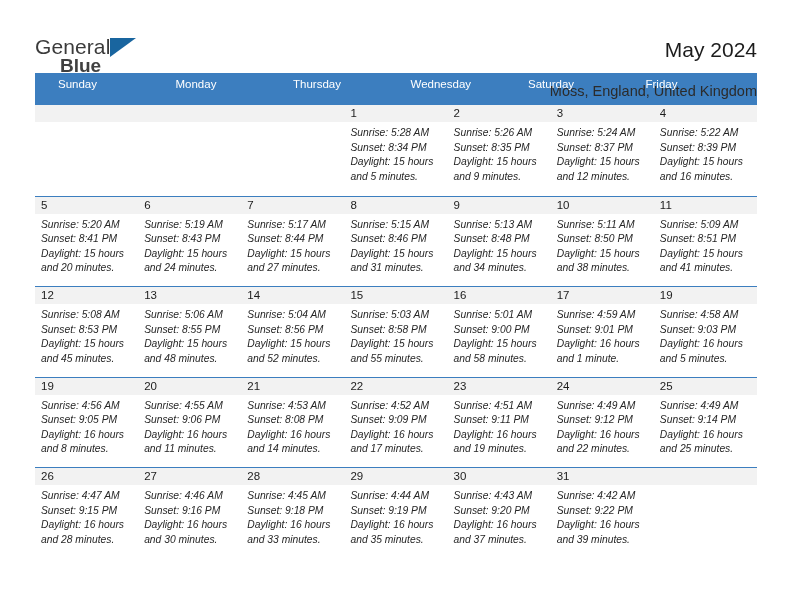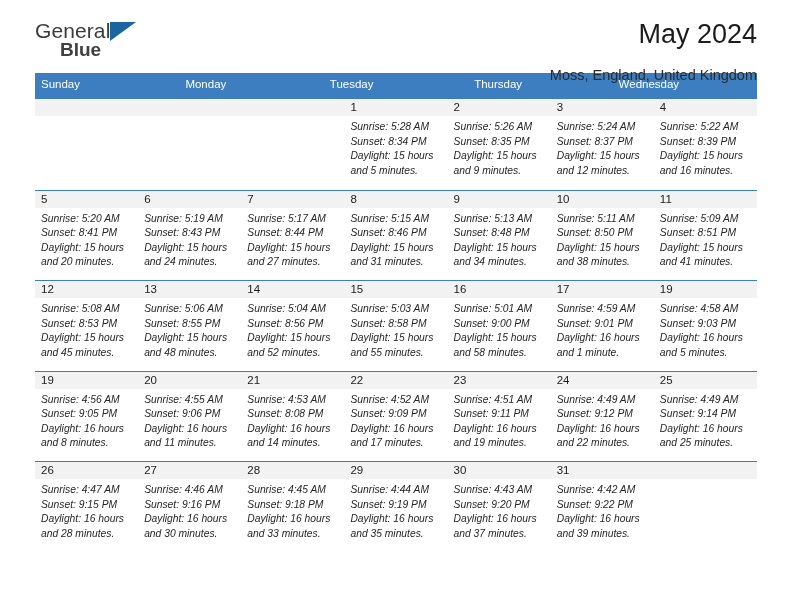--- a/index.html
+++ b/index.html
@@ -15,21 +15,21 @@
     width: 792px; height: 612px;
     padding: 0 35px;
   }
 
   
   .masthead {
     display: flex;
     align-items: flex-start;
     justify-content: space-between;
     height: 73px;
-    padding-top: 19px;
+    padding-top: 35px;
   }
   .logo { position: relative; width: 115px; }
   .logo-general {
     font-size: 21px;
     color: #3b3b3b;
     letter-spacing: .1px;
     line-height: 23px;
     font-weight: 400;
   }
   .logo-blue {
@@ -42,40 +42,41 @@
   }
   .logo-tri {
     position: absolute;
     left: 75px; top: 3px;
     width: 0; height: 0;
     border-left: 26px solid #19659f;
     border-bottom: 19px solid transparent;
   }
   .title-block { text-align: right; }
   .cal-title {
-    font-size: 27px;
+    font-size: 21px;
     color: #1c1c1c;
     line-height: 30px;
     font-weight: 400;
   }
   .cal-sub {
     font-size: 14.5px;
     color: #2b2b2b;
     line-height: 18px;
     margin-top: 17px;
     font-weight: 400;
   }
 
   
   .cal { width: 722px; }
   .cal-head {
     display: grid;
-    grid-template-columns: repeat(5, 1fr);
+    grid-template-columns: repeat(6, 1fr);
     background: #3c7ebf;
-    height: 26px;
+    height: 32px;
+    padding-left: 17px;
   }
   .cal-head div {
     color: #ffffff;
     font-size: 11.5px;
     line-height: 22px;
     padding-left: 6px;
     white-space: nowrap;
   }
   .week {
     display: grid;
@@ -117,21 +118,20 @@
     <div class="title-block">
       <div class="cal-title">May 2024</div>
       <div class="cal-sub">Moss, England, United Kingdom</div>
     </div>
   </div>
 
   <div class="cal">
     <div class="cal-head">
       <div>Sunday</div>
       <div>Monday</div>
-      <div>Tuesday</div>
       <div>Thursday</div>
       <div>Wednesday</div>
       <div>Saturday</div>
       <div>Friday</div>
     </div>
     <div id="weeks-host">
         <div class="week">
           <div class="cell empty">
             <div class="daynum"></div>
           </div>

